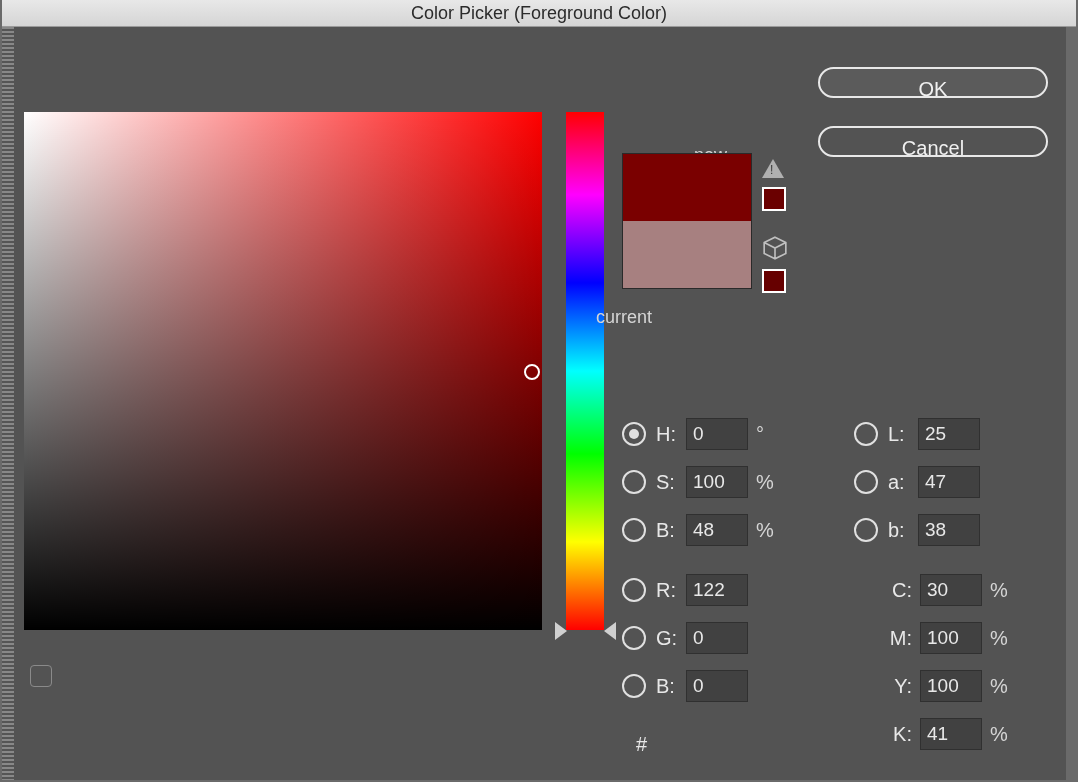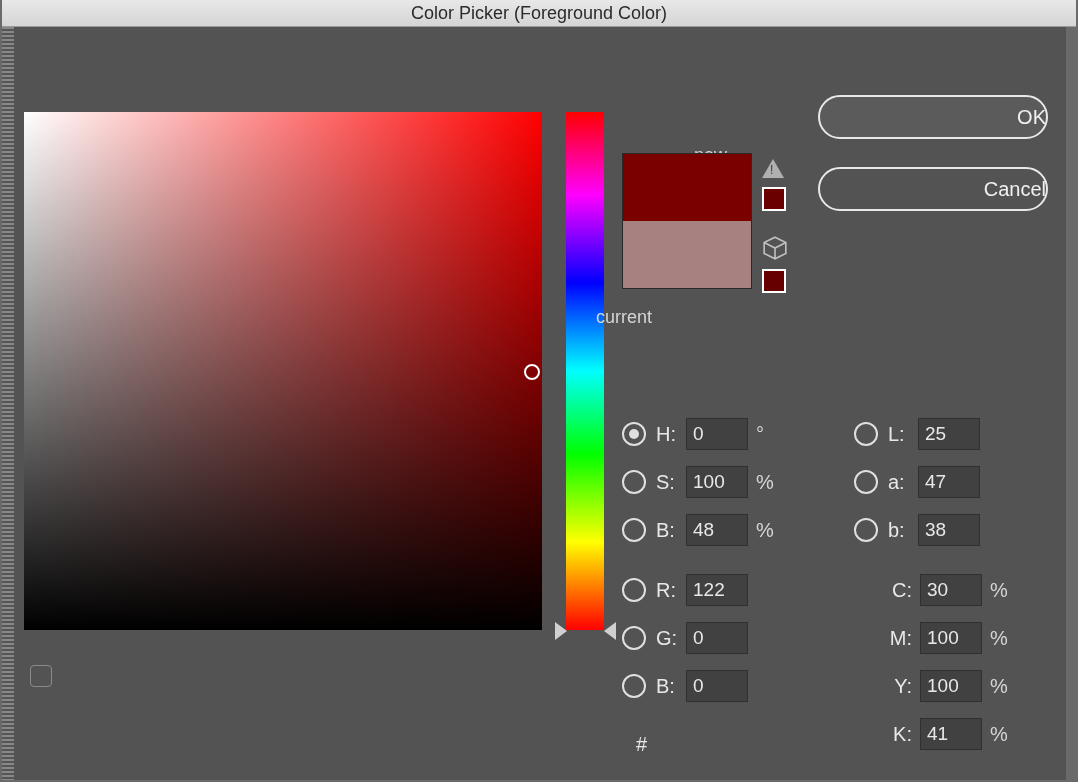--- a/index.html
+++ b/index.html
@@ -35,23 +35,23 @@
   }
   .inner{
     position:absolute; left:12px; right:10px; top:27px; bottom:0;
     background:#535353;
   }
   
   .btn-col{
     position:absolute; right:18px; top:40px; width:230px;
   }
   .pill{
-    height:44px; border:2px solid #e8e8e8; border-radius:22px;
-    text-align:right; line-height:40px; font-size:20px;
-    color:#f0f0f0; margin-bottom:28px; cursor:pointer;margin-top:28px;
+    height:31px; border:2px solid #e8e8e8; border-radius:22px;
+    text-align:center; line-height:40px; font-size:20px;
+    color:#f0f0f0; margin-bottom:28px; cursor:pointer;
   }
   .pill.sel{ background:rgba(255,255,255,0.05); }
   .pill.gap{ margin-bottom:40px; }
   
   .sb-field{
     position:absolute; left:10px; top:85px; width:518px; height:518px;
     background:linear-gradient(to bottom, rgba(0,0,0,0), #000),
                linear-gradient(to right, #fff, hsl(0,100%,50%));
   }
   .sb-cursor{

